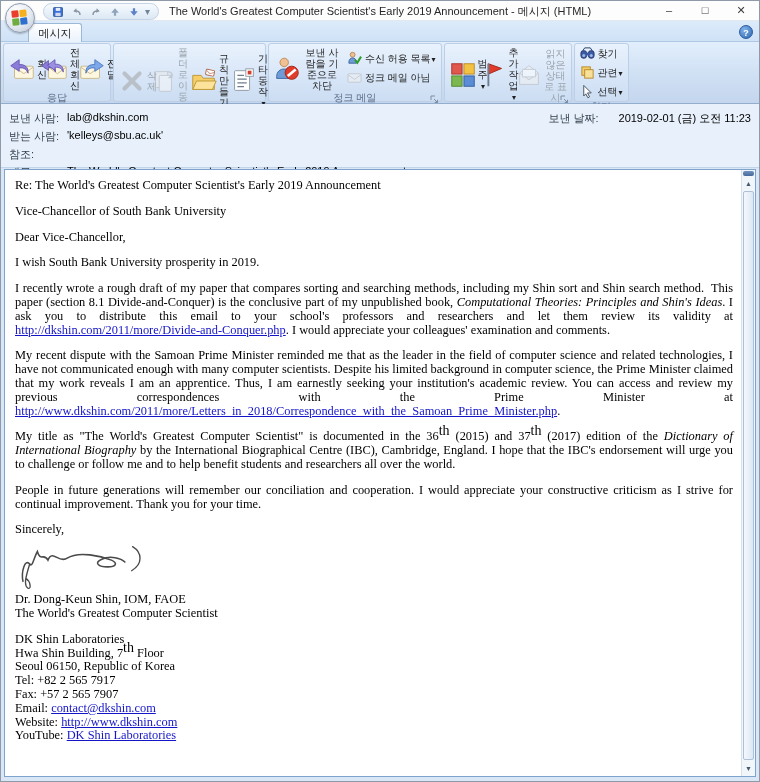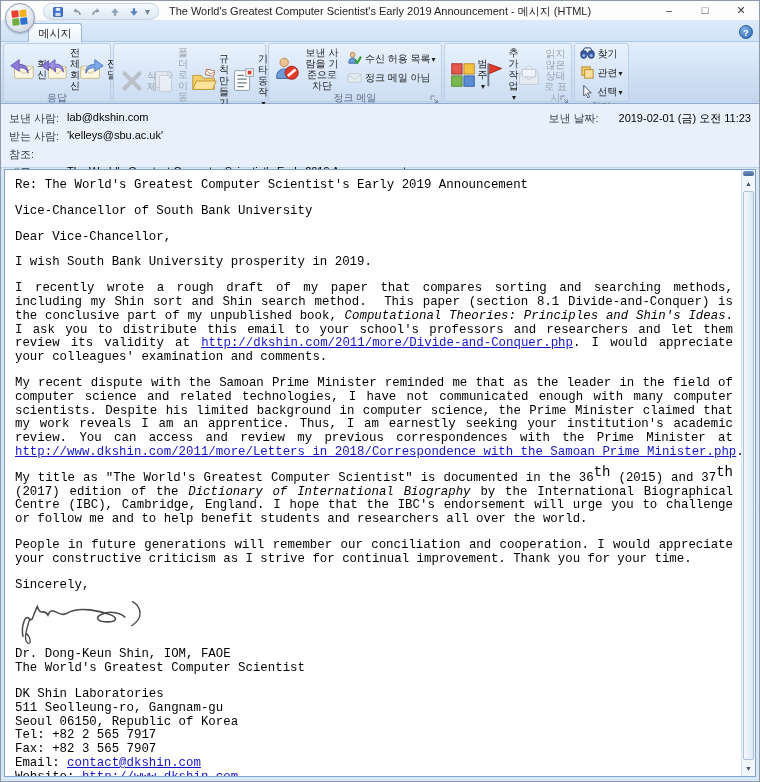--- a/index.html
+++ b/index.html
@@ -58,21 +58,21 @@
   .mailheader { background:#e8f1fb; padding:7px 8px 3px 8px; font-size:11px; position:relative;
     border-bottom:1px solid #c2d4e9; height:64px; }
   .hrow { display:flex; margin-bottom:3px; }
   .hlabel { width:58px; color:#33404f; flex:none; }
   .hvalue { color:#000; }
   .hdate { position:absolute; right:8px; top:7px; display:flex; gap:20px; }
 
   
   .bodywrap { margin:1px 3px 3px; border:1px solid #7ea3cd; background:#fff; height:608px; position:relative; overflow:hidden; }
   .mailbody { position:absolute; left:0; top:0; right:14px; bottom:0; padding:9px 8px 0 10px;
-    font-family:Liberation Mono, monospace; font-size:12.4px; line-height:13.8px; color:#000; overflow:hidden; }
+    font-family:Liberation Serif, serif; font-size:12.4px; line-height:13.8px; color:#000; overflow:hidden; }
   .para { margin:0 0 12px; }
   .para.tight { margin-bottom:2px; }
   .j { text-align:justify; }
   .blink { color:#1515c8; text-decoration:underline; cursor:pointer; }
   .it { font-style:italic; }
   .bd { font-weight:bold; }
   sup { font-size:14px; line-height:0; }
   .signature { margin:0 0 4px 2px; height:50px; }
 
   
@@ -399,24 +399,24 @@
         <path d="M13 26 C10 36 6 48 11 51 C15 53 14 44 9 41" fill="none" stroke="#4a4a4a" stroke-width="1.4" stroke-linecap="round"></path>
         <path d="M120 8 C130 14 131 26 119 33" fill="none" stroke="#4a4a4a" stroke-width="1.4" stroke-linecap="round"></path>
       </svg>
     </div>
     <div class="para">
         <div class="bline"><span>Dr. Dong-Keun Shin, IOM, FAOE</span></div>
         <div class="bline"><span>The World's Greatest Computer Scientist</span></div>
       </div>
     <div class="para">
         <div class="bline"><span>DK Shin Laboratories</span></div>
-        <div class="bline"><span>511 Seolleung-ro, Gangnam-gu</span></div>
+        <div class="bline"><span>Hwa Shin Building, 7</span><sup>th</sup><span> Floor</span></div>
         <div class="bline"><span>Seoul 06150, Republic of Korea</span></div>
         <div class="bline"><span>Tel: +82 2 565 7917</span></div>
-        <div class="bline"><span>Fax: +82 3 565 7907</span></div>
+        <div class="bline"><span>Fax: +57 2 565 7907</span></div>
         <div class="bline"><span>Email: </span><span class="blink">contact@dkshin.com</span></div>
         <div class="bline"><span>Website: </span><span class="blink">http://www.dkshin.com</span></div>
         <div class="bline"><span>YouTube: </span><span class="blink">DK Shin Laboratories</span></div>
       </div>
   </div>
   <div class="scrollbar">
     <div class="sb-notch"></div>
     <div class="sb-up">▲</div>
     <div class="sb-thumb"></div>
     <div class="sb-down">▼</div>

